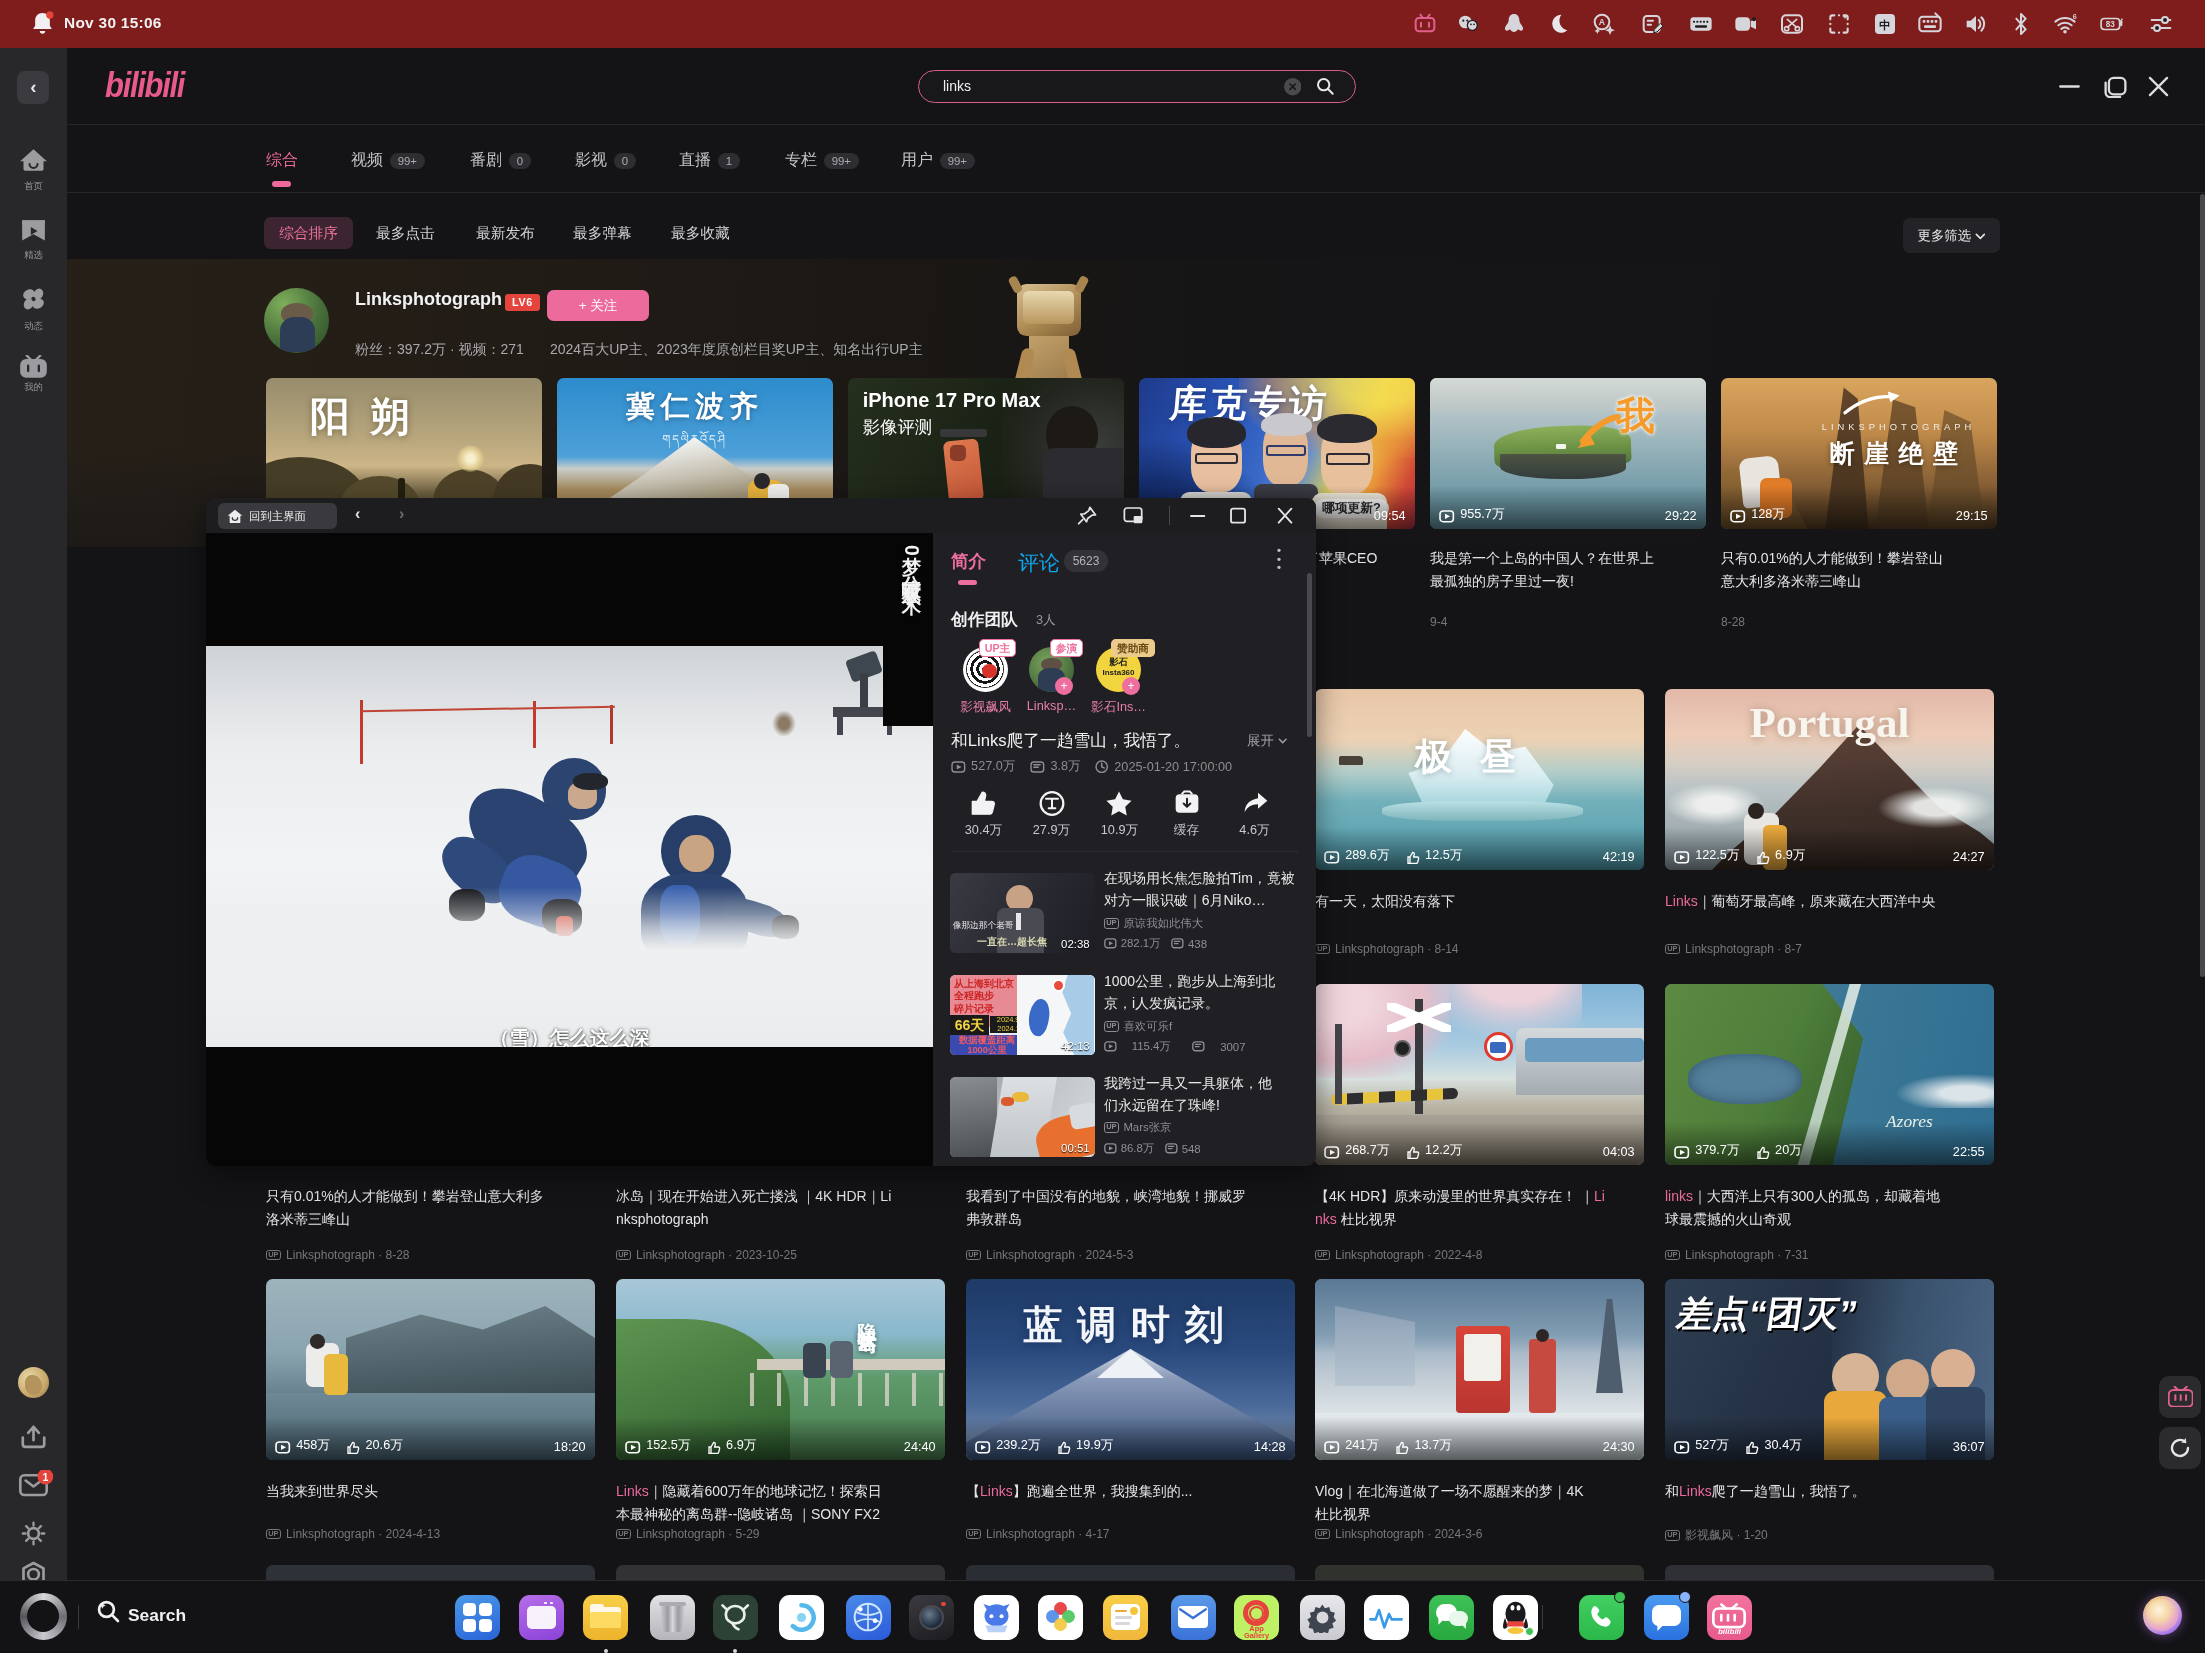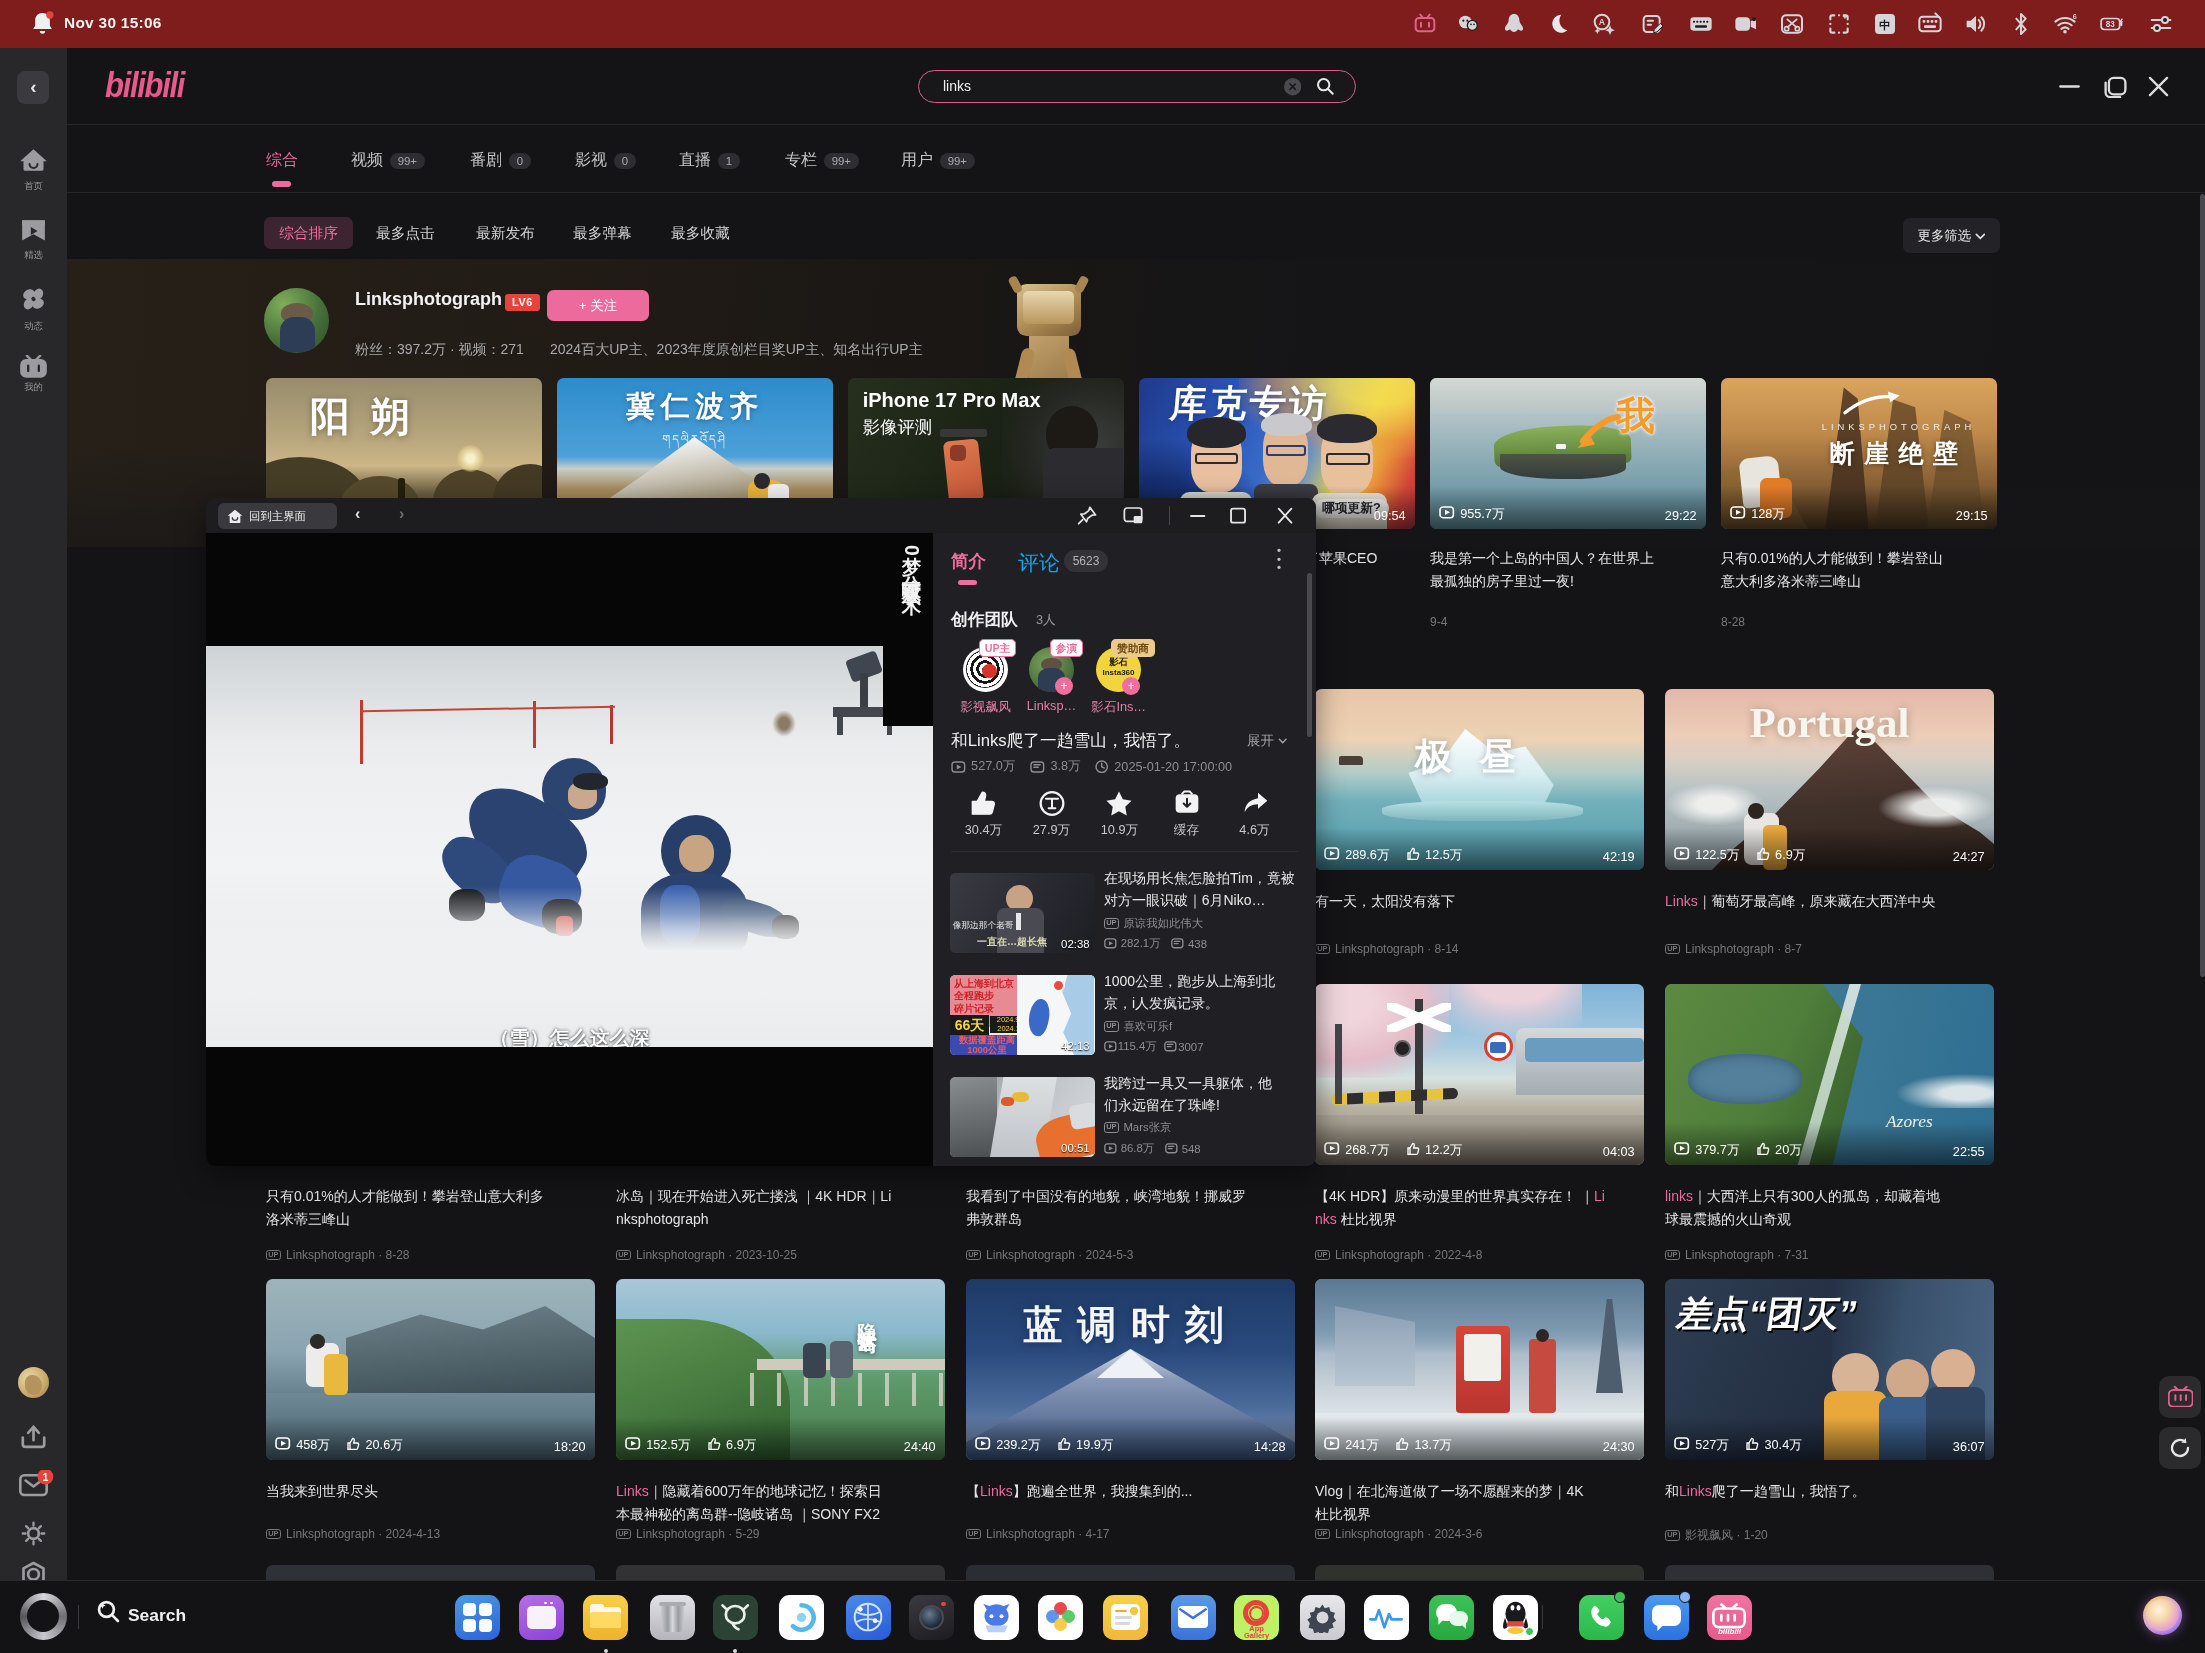--- a/index.html
+++ b/index.html
@@ -16,21 +16,21 @@
 
 #content{position:absolute;left:67px;top:48px;width:2138px;height:1532px;background:#141417;overflow:hidden}
 .hr{position:absolute;left:0;width:2138px;height:0.7px;background:#26262a}
 
 .tab{position:absolute;top:102px;font-size:16px;color:#c4c4c8;display:flex;align-items:center;gap:6.7px}
 .tab .bdg{background:#2e2e32;color:#ababaf;font-size:11.4px;padding:2px 8px;border-radius:10.7px}
 .pill{position:absolute;top:169px;height:32px;line-height:32px;font-size:14.7px;color:#d2d2d5}
 
 .thumb{position:absolute;border-radius:6.7px;overflow:hidden;background:#222}
 .shade{position:absolute;left:0;right:0;bottom:0;height:43px;background:linear-gradient(transparent,rgba(0,0,0,.55))}
-.tstats{position:absolute;left:9.4px;bottom:6px;color:#fff;font-size:12.7px;display:flex;align-items:flex-start;gap:5.4px;white-space:nowrap}
+.tstats{position:absolute;left:9.4px;bottom:6px;color:#fff;font-size:12.7px;display:flex;align-items:flex-end;gap:5.4px;white-space:nowrap}
 .tstats .g{margin-left:10.7px}
 .dur{position:absolute;right:9.4px;bottom:6px;color:#fff;font-size:12.7px}
 .vtitle{position:absolute;color:#e4e4e6;font-size:14px;line-height:23.4px;width:329px}
 .vmeta{position:absolute;color:#77777b;font-size:12px;display:flex;align-items:center;gap:5.4px;white-space:nowrap}
 .upic{display:inline-block;width:14.7px;height:10.7px;border:1.3px solid #77777b;border-radius:2.7px;color:#77777b;font-size:7.4px;line-height:8.7px;text-align:center;font-weight:bold;letter-spacing:0}
 .pk{color:#ec6a9c}
 svg{display:block}
 </style></head>
 <body>
 <div id="page">
@@ -765,21 +765,21 @@
         <div class="abs" style="left:40px;top:41px;width:51px;height:17.4px;background:#1a1a1a;color:#f5d53e;font-size:7.4px;text-align:center;line-height:8.7px">2024.9.23 -<br>2024.11.28</div>
         <div class="abs" style="left:0;top:60px;width:74px;height:20px;background:#3a4ab0;color:#e85a64;font-size:9.4px;font-weight:bold;line-height:10px;text-align:center">数据覆盖距离<br>1000公里</div>
         <div class="abs" style="left:67px;top:0;width:78px;height:80px;background:#f4f6f8"></div>
         <div class="abs" style="left:100px;top:0px;width:44px;height:80px;background:#a8cce8;clip-path:polygon(40% 0,100% 0,100% 100%,55% 100%,30% 72%,48% 48%,28% 22%)"></div>
         <div class="abs" style="left:79px;top:24px;width:20px;height:37px;background:#3a6ac8;border-radius:45% 55% 40% 60%;transform:rotate(12deg)"></div>
         <div class="abs" style="left:102px;top:4px;width:13.4px;height:13.4px;border-radius:50%;background:#e84a3c;border:2px solid #fff"></div>
         <div class="abs" style="right:5.4px;bottom:3.3px;color:#fff;font-size:11.4px;text-shadow:0 0.7px 1.3px #000">42:13</div>
       </div>
       <div class="abs" style="left:898px;top:472px;width:201px;color:#e8e8ea;font-size:14px;line-height:22px">1000公里，跑步从上海到北<br>京，i人发疯记录。</div>
       <div class="abs" style="left:898px;top:521px;font-size:11.4px;color:#8e8e92;display:flex;align-items:center;gap:4.7px"><span class="upic" style="border-color:#8e8e92;color:#8e8e92">UP</span>喜欢可乐f</div>
-      <div class="abs" style="left:898px;top:541px;font-size:11.4px;color:#8e8e92;display:flex;align-items:center;gap:1px"><svg width="12.7" height="10.7" viewBox="0 0 23 19">
+      <div class="abs" style="left:898px;top:541px;font-size:11.4px;color:#8e8e92;display:flex;align-items:center;gap:15px"><svg width="12.7" height="10.7" viewBox="0 0 23 19">
             <rect x="1.5" y="1.5" width="20" height="16" rx="4.5" stroke="#8e8e92" fill="none" stroke-width="2.4"></rect>
             <path d="M9 5.5l7.5 4L9 13.5z" fill="#8e8e92"></path>
           </svg>115.4万<svg style="margin-left:6.7px" width="12.7" height="10.7" viewBox="0 0 23 19">
             <rect x="1.5" y="1.5" width="20" height="16" rx="4.5" stroke="#8e8e92" fill="none" stroke-width="2.4"></rect>
             <path d="M6 6h10M6 10h7" stroke="#8e8e92" stroke-width="2.2" stroke-linecap="round"></path>
           </svg>3007</div>
 
       <div class="abs" style="left:744px;top:579px;width:145px;height:80px;border-radius:5.4px;overflow:hidden;background:linear-gradient(120deg,#8a8e92 0%,#b9bdc2 40%,#d8dce0 100%)">
         <div class="abs" style="left:0;top:0;width:47px;height:80px;background:linear-gradient(170deg,#8a8e90,#5e6264 70%,#4a4e50)"></div>
         <div class="abs" style="left:40px;top:0;width:67px;height:80px;background:linear-gradient(180deg,#dde0e2,#bfc4c8);clip-path:polygon(20% 0,100% 0,80% 100%,0 100%)"></div>

